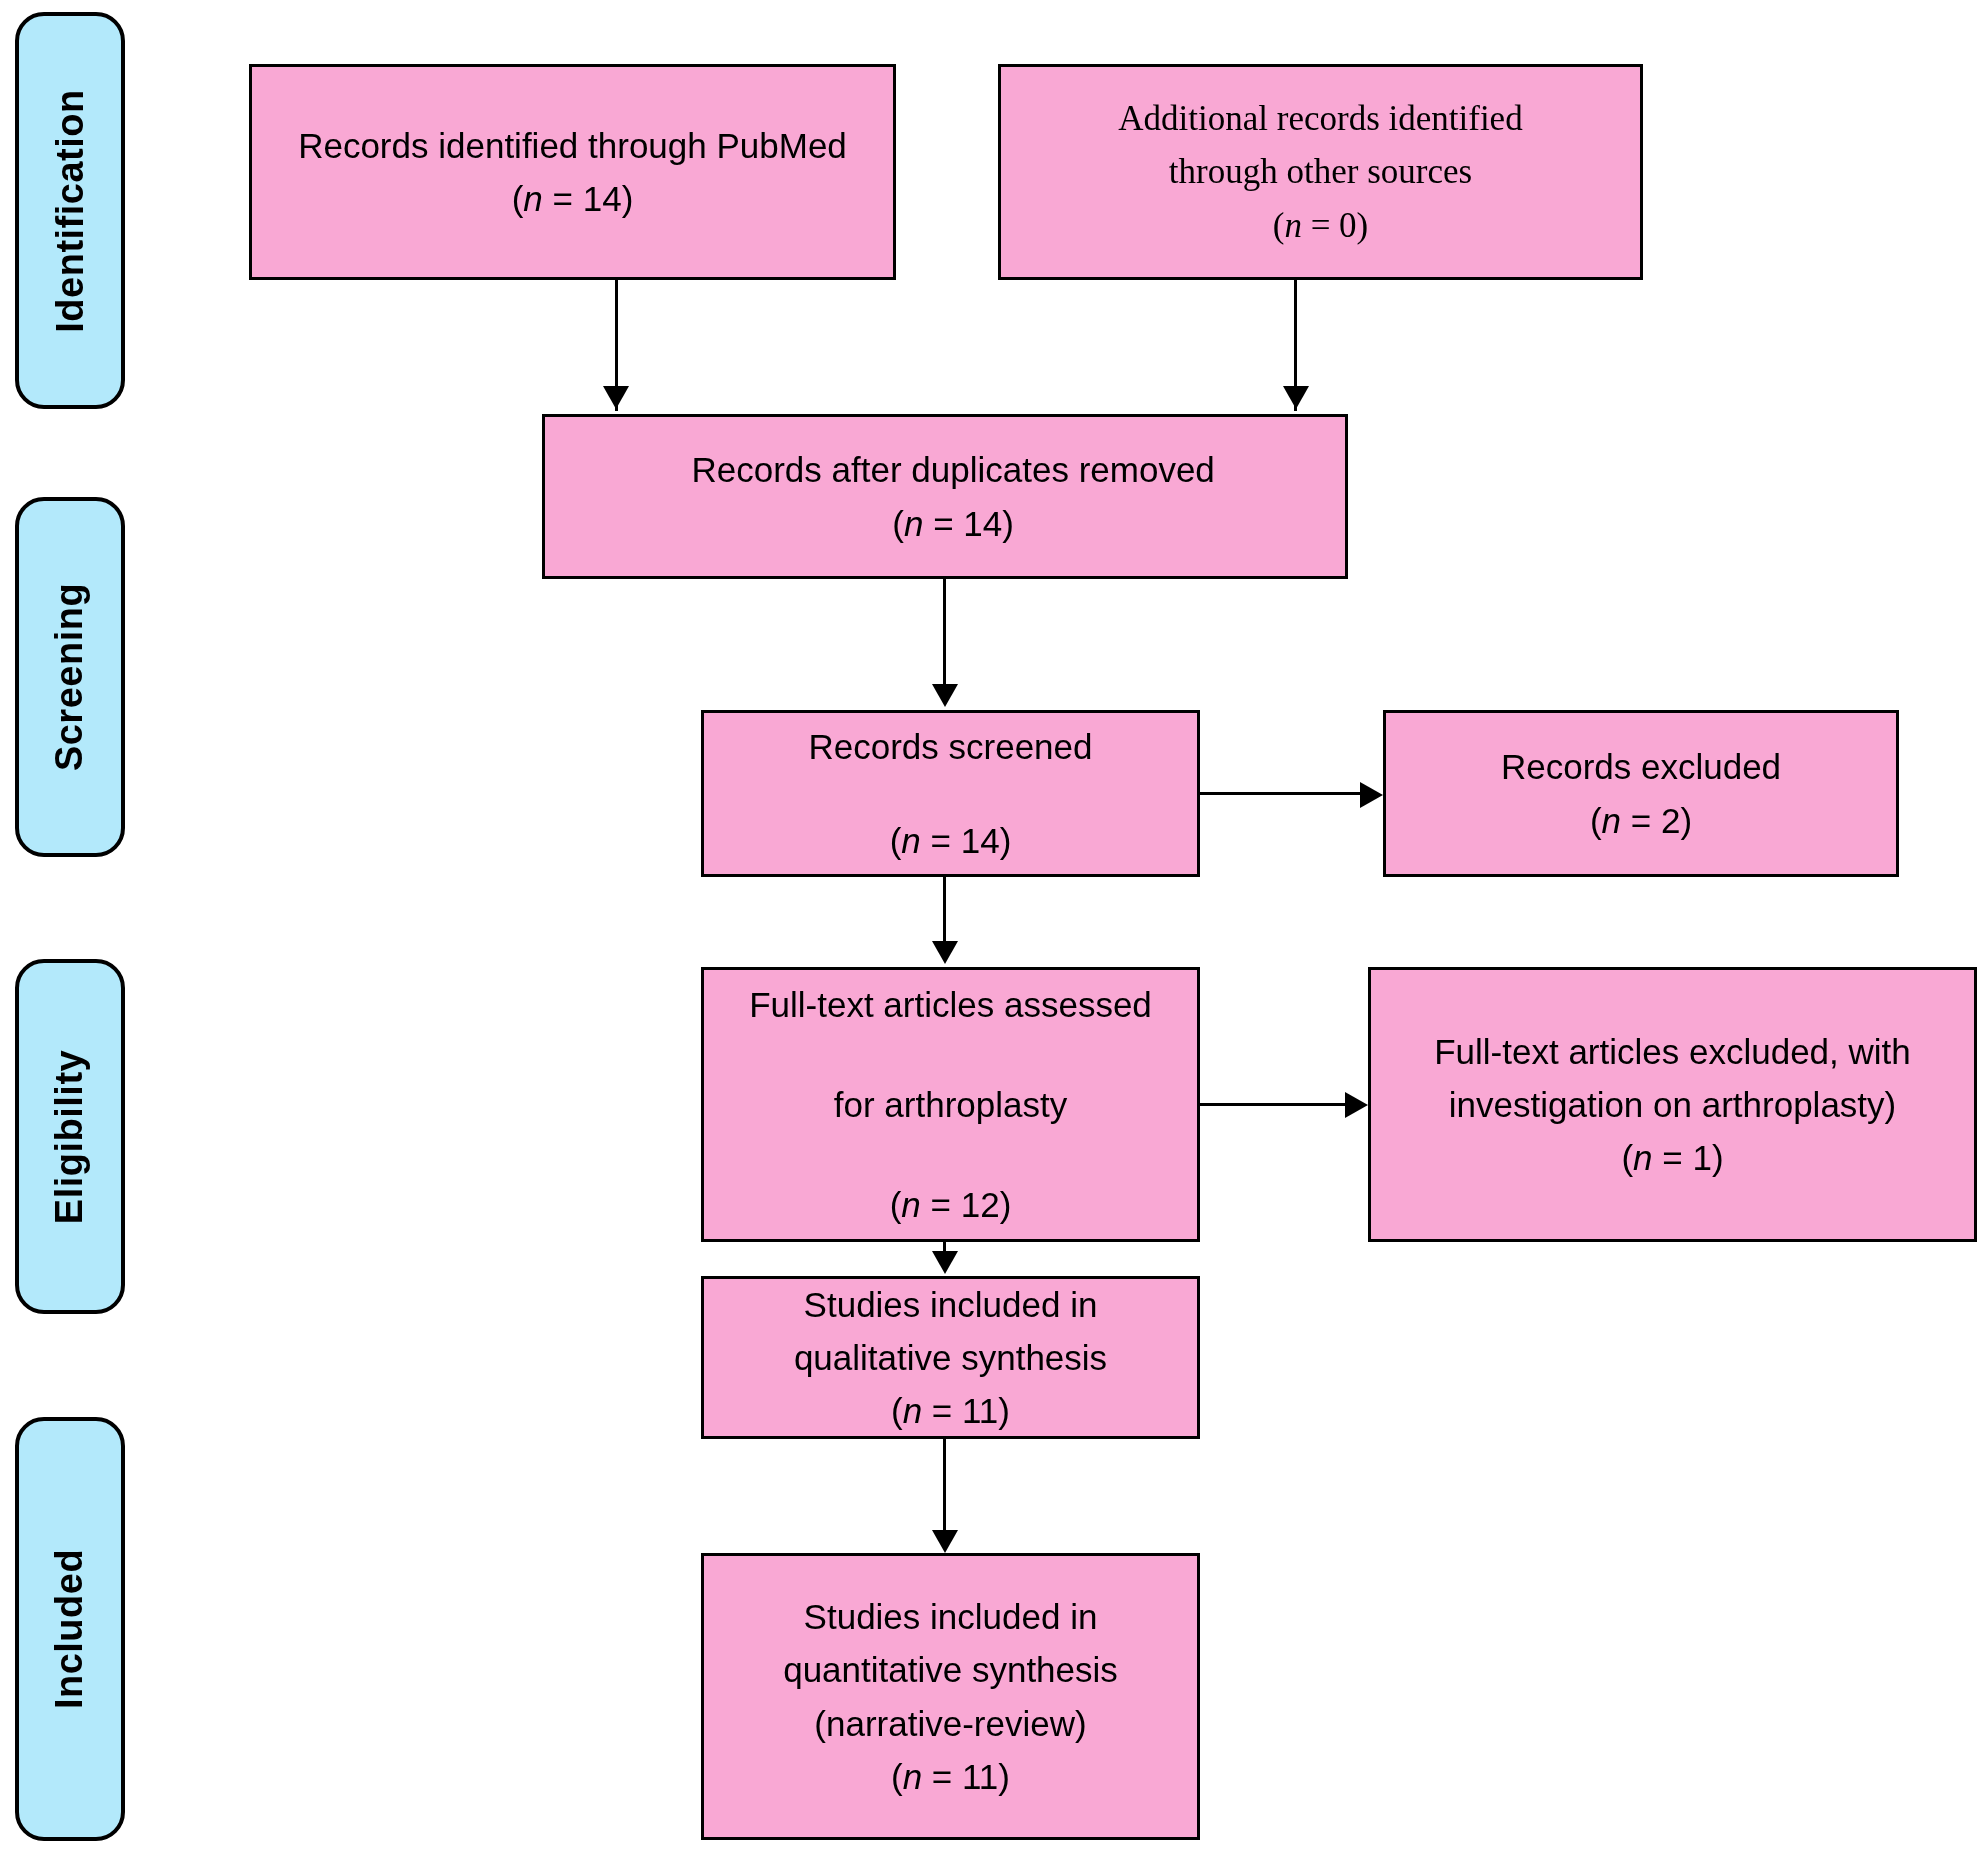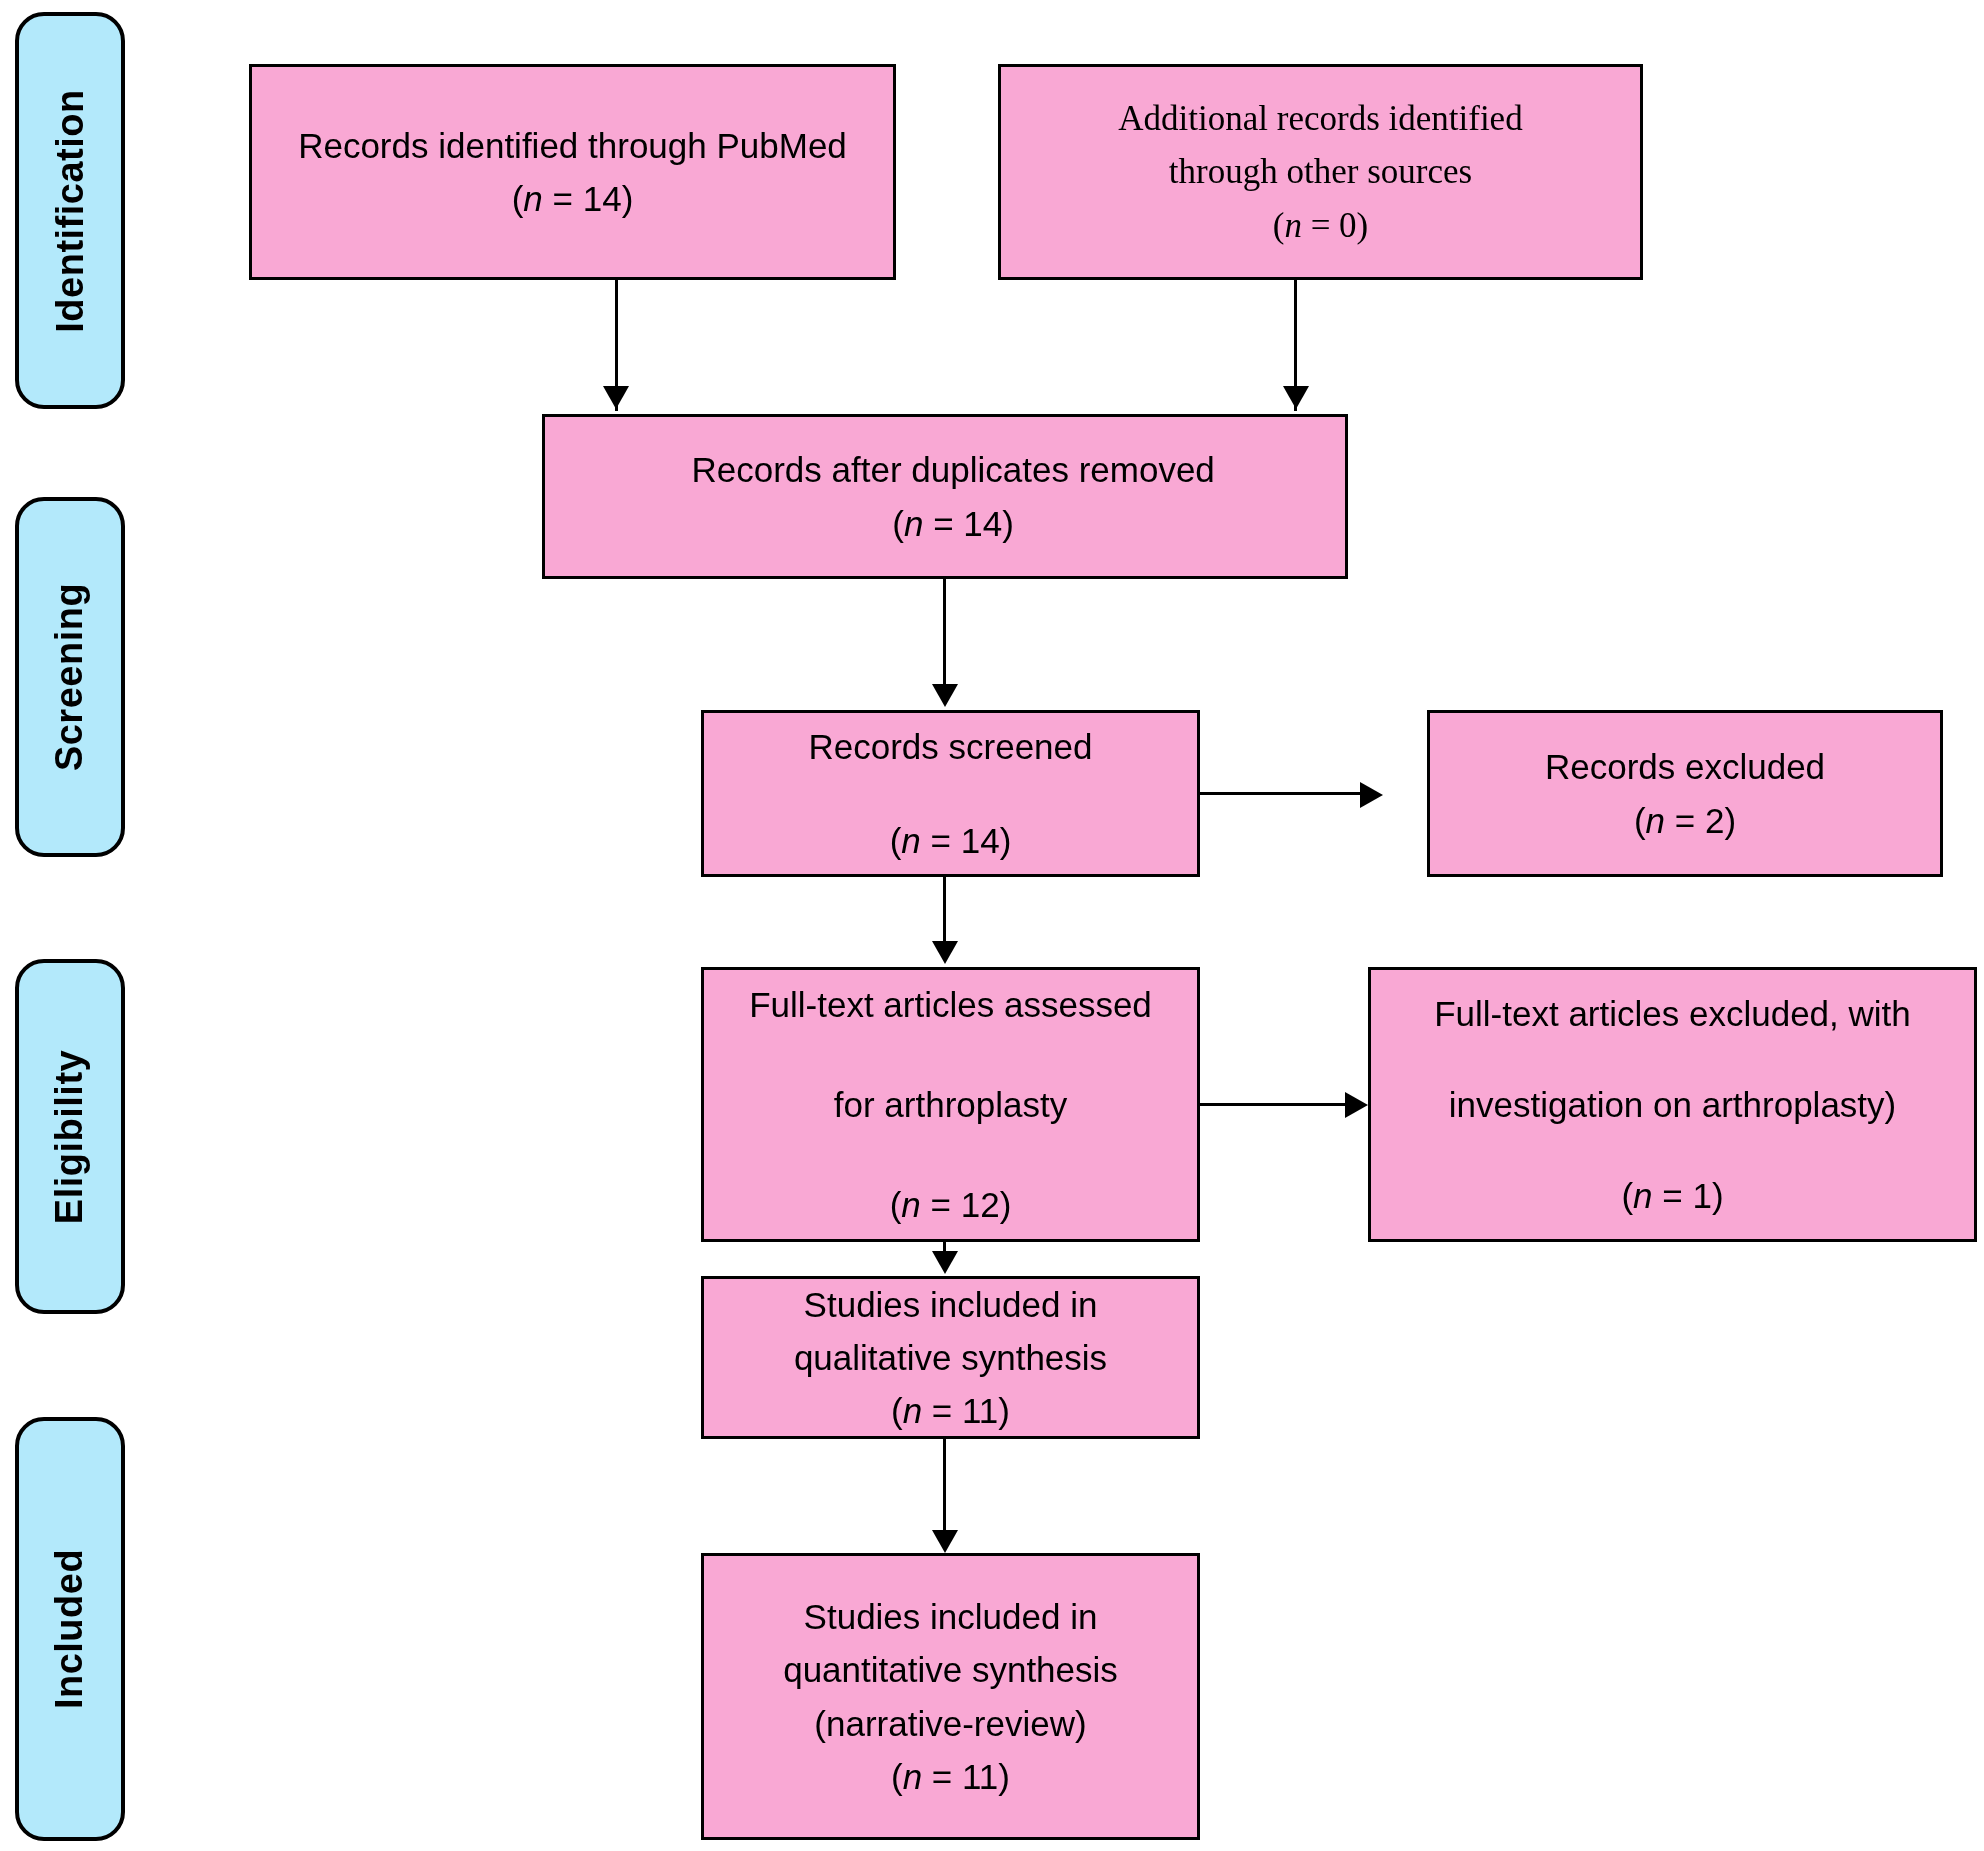--- a/index.html
+++ b/index.html
@@ -64,23 +64,23 @@
     line-height: 1.52;
     padding: 4.9px 12.7px;
   }
   .flow-box .line { display: block; white-space: nowrap; }
   .nval { font-style: italic; }
 
   #box-pubmed      { left: 249px;  top: 64px;  width: 647px; height: 216px; }
   #box-additional  { left: 998px; top: 64px;  width: 645px; height: 216px; font-family: Liberation Serif, serif; }
   #box-duplicates  { left: 542px; top: 414px;  width: 806px; height: 165px; padding-left: 29px; }
   #box-screened    { left: 701px; top: 710px; width: 499px; height: 167px; gap: 41px; }
-  #box-rec-excl    { left: 1383px; top: 710px; width: 516px; height: 167px; margin-left: 44px; }
+  #box-rec-excl    { left: 1383px; top: 710px; width: 516px; height: 167px; }
   #box-fulltext    { left: 701px; top: 967px; width: 499px; height: 275px; gap: 47px; }
-  #box-ft-excl     { left: 1368px; top: 967px; width: 609px; height: 275px; gap: 38px; }
+  #box-ft-excl     { left: 1368px; top: 967px; width: 609px; height: 275px; }
   #box-qualitative { left: 701px; top: 1276px; width: 499px; height: 163px; }
   #box-quantitative{ left: 701px; top: 1553px; width: 499px; height: 287px; }
 
   
   .conn {
     position: absolute;
     background: #000000;
   }
   .conn.v { width: 3.4px; }
   .conn.h { height: 3.4px; }

